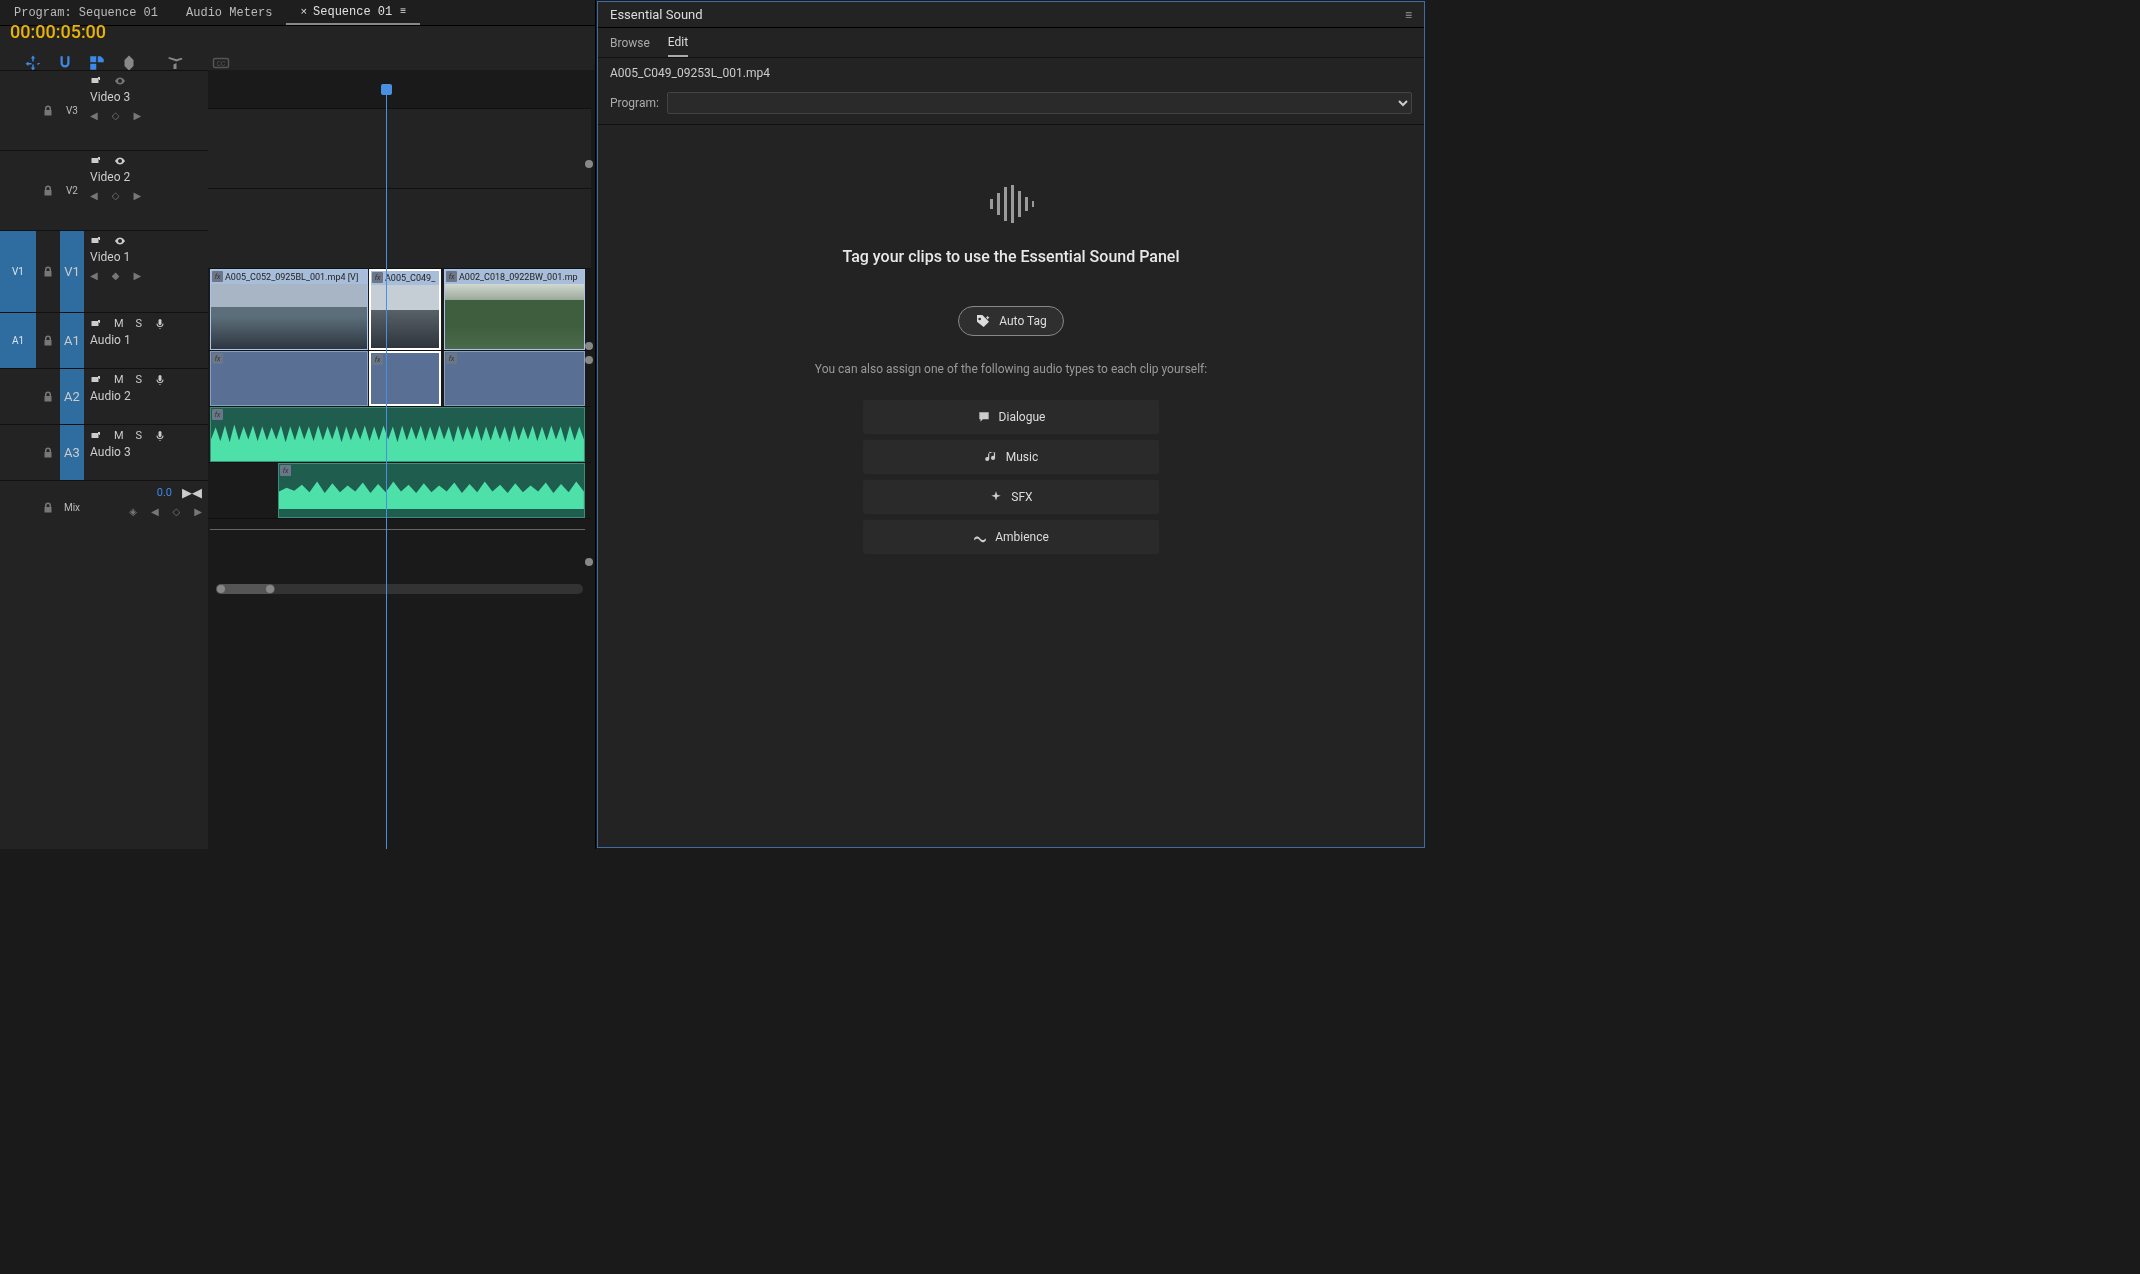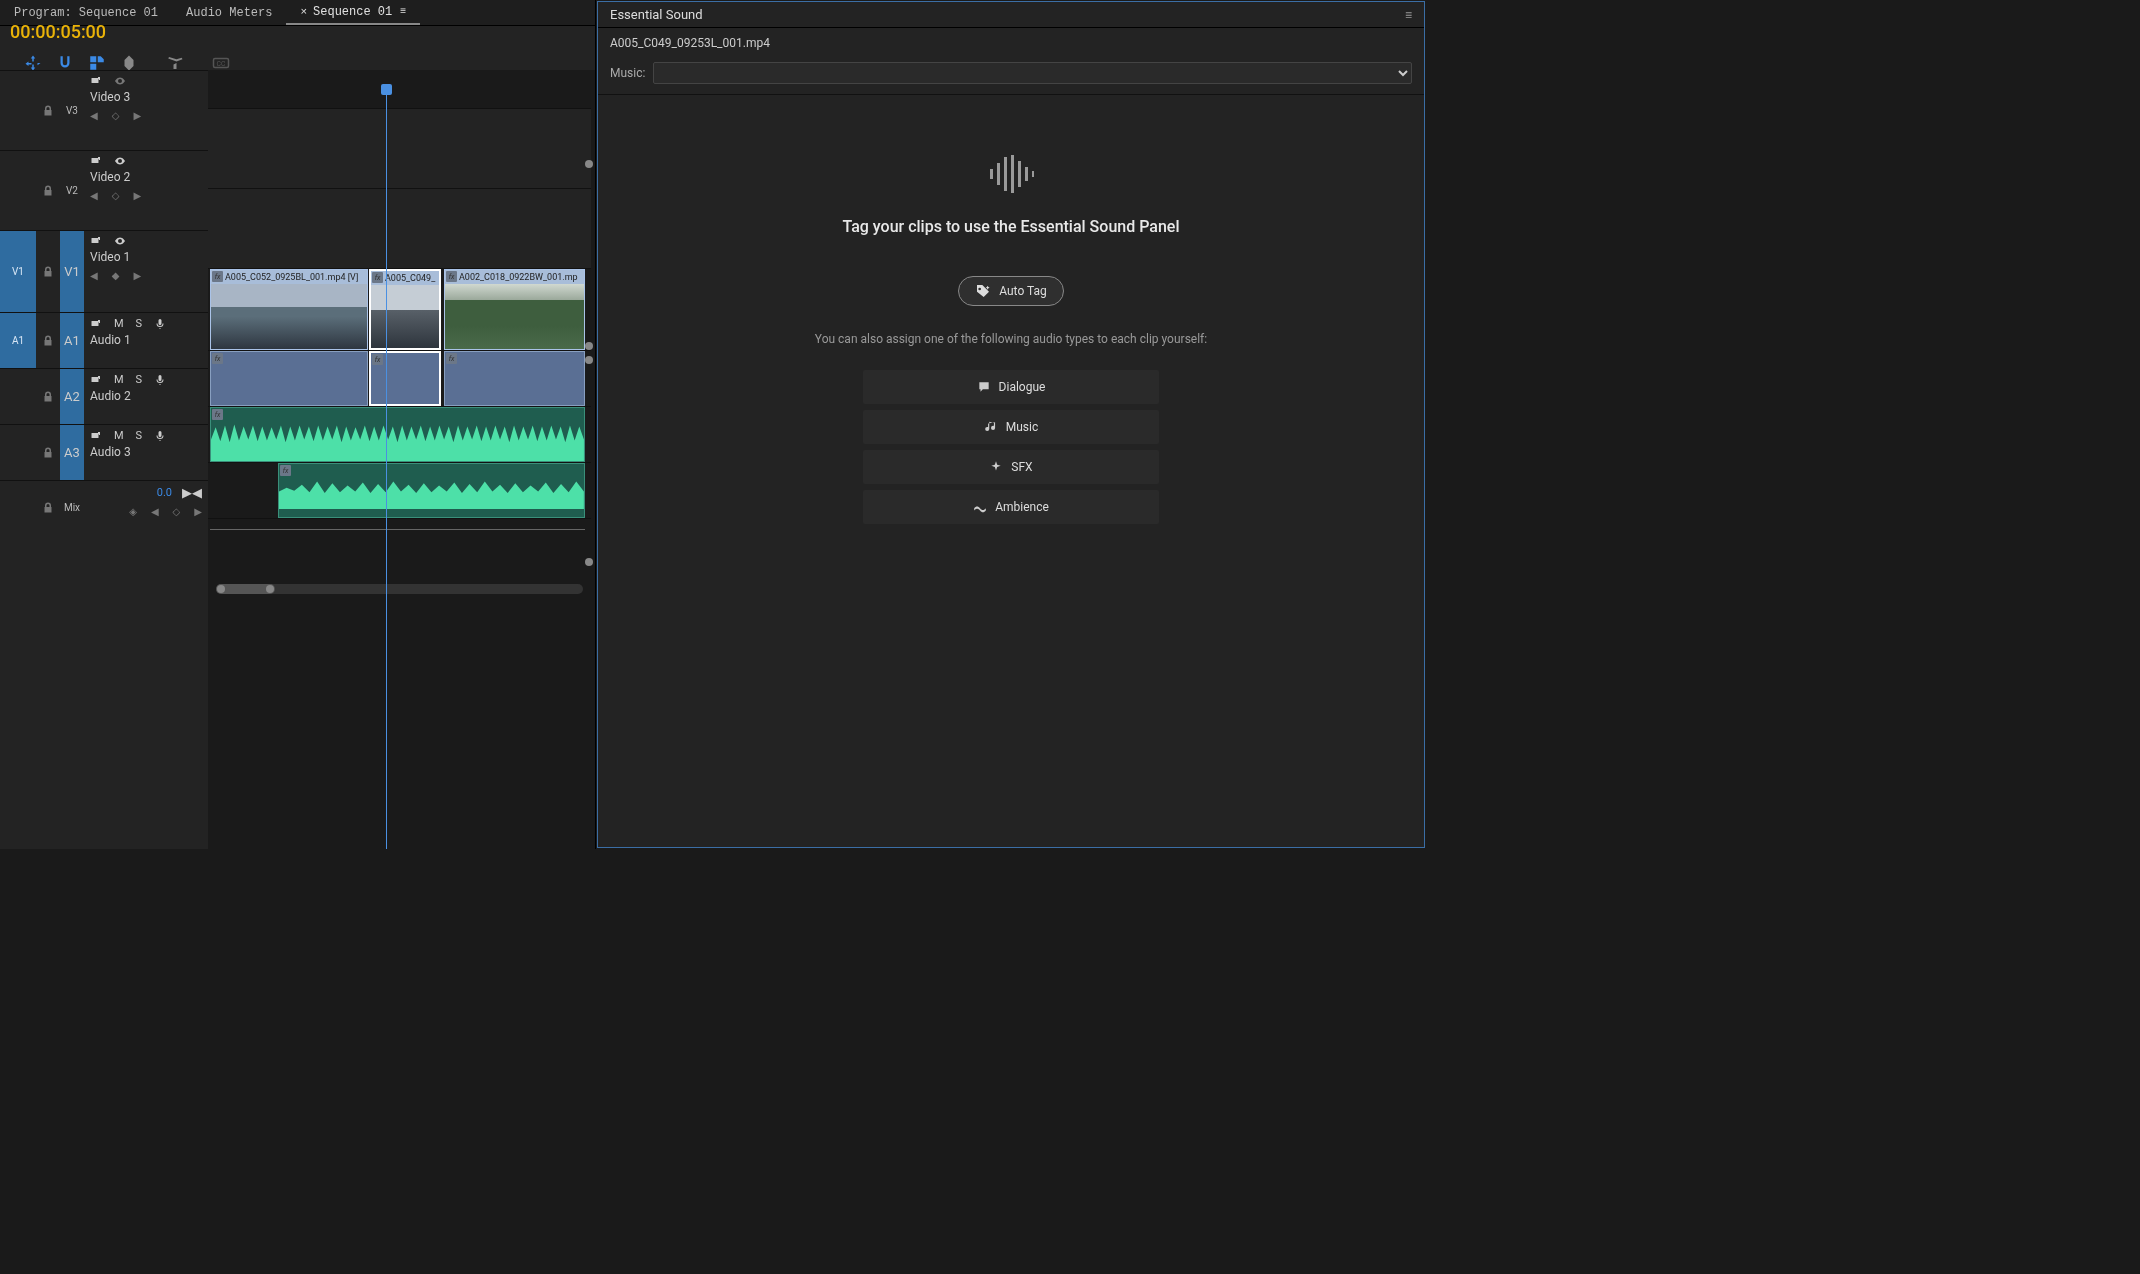--- a/index.html
+++ b/index.html
@@ -417,23 +417,27 @@
       </div>
     </div>
 
   </div>
 
   <div class="essential-panel">
     <div class="es-header">
       <span>Essential Sound</span>
       <span class="ham">≡</span>
     </div>
+    <div class="es-tabs">
+      <div class="es-tab">Browse</div>
+      <div class="es-tab active">Edit</div>
+    </div>
     <div class="es-file">A005_C049_09253L_001.mp4</div>
     <div class="es-preset">
-      <span>Music:</span>
+      <span>Program:</span>
       <select></select>
     </div>
     <div class="es-content">
       <svg class="es-wave-icon" width="46" height="38">
         <g fill="#9a9a9a">
           <rect x="2" y="14" width="3" height="10"></rect>
           <rect x="9" y="8" width="3" height="22"></rect>
           <rect x="16" y="2" width="3" height="34"></rect>
           <rect x="23" y="0" width="3" height="38"></rect>
           <rect x="30" y="6" width="3" height="26"></rect>

